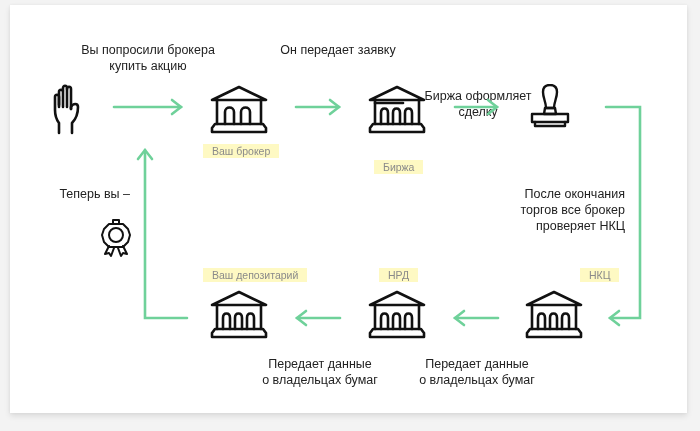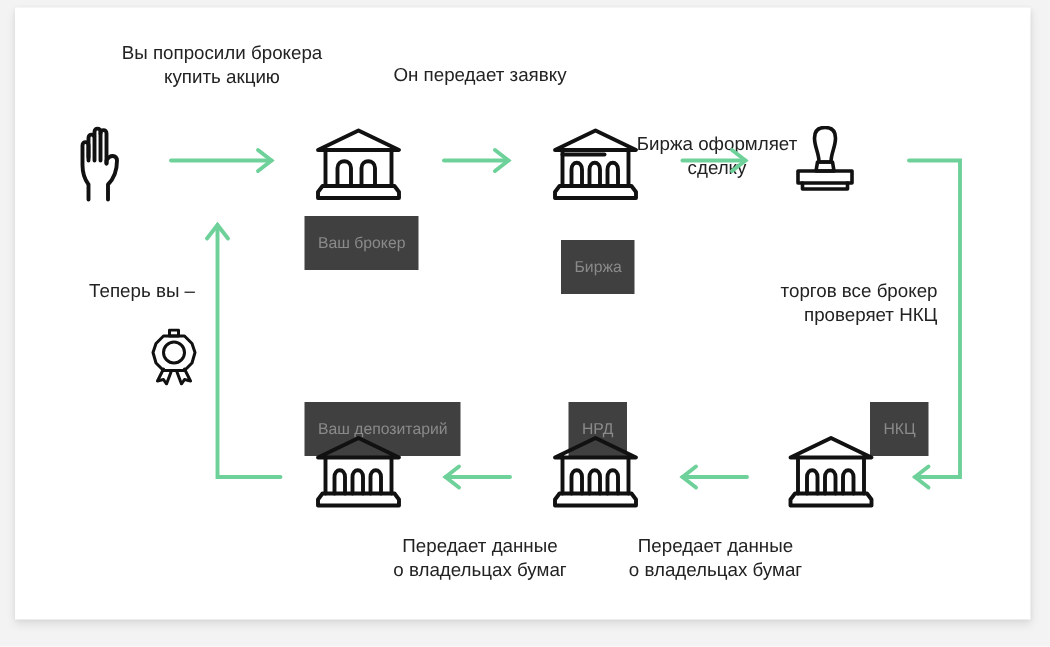--- a/index.html
+++ b/index.html
@@ -22,52 +22,53 @@
       font-size: 12.5px;
       line-height: 16px;
       color: #222;
       text-align: center;
       white-space: nowrap;
     }
     .caption span { display: block; }
     .caption.right { text-align: right; }
     .tag {
       position: absolute;
-      background: #404040;
+      background: #fef9c3;
       color: #8a8a8a;
       font-size: 10.5px;
       line-height: 14px;
-      padding: 11px 9px;
+      padding: 0 9px;
       white-space: nowrap;
     }
     svg.overlay {
       position: absolute; left: 0; top: 0;
       width: 700px; height: 431px;
       pointer-events: none;
     }
     .icon { position: absolute; }
     .icon svg { display: block; }
   </style>
 </head>
 <body>
 
 <div class="card"></div>
 
-<div class="caption" style="left:73px; top:27px; width:150px;">
+<div class="caption" style="left:73px; top:42px; width:150px;">
   <span>Вы попросили брокера</span>
   <span>купить акцию</span>
 </div>
-<div class="caption" style="left:255px; top:42px; width:130px;">
+<div class="caption" style="left:273px; top:42px; width:130px;">
   <span>Он передает заявку</span>
 </div>
 <div class="caption" style="left:418px; top:42px; width:120px;margin-top:46px;">
   <span>Биржа оформляет</span>
   <span>сделку</span>
 </div>
 <div class="caption right" style="left:500px; top:186px; width:125px;">
+  <span>После окончания</span>
   <span>торгов все брокер</span>
   <span>проверяет НКЦ</span>
 </div>
 <div class="caption" style="left:412px; top:356px; width:130px;">
   <span>Передает данные</span>
   <span>о владельцах бумаг</span>
 </div>
 <div class="caption" style="left:255px; top:356px; width:130px;">
   <span>Передает данные</span>
   <span>о владельцах бумаг</span>

